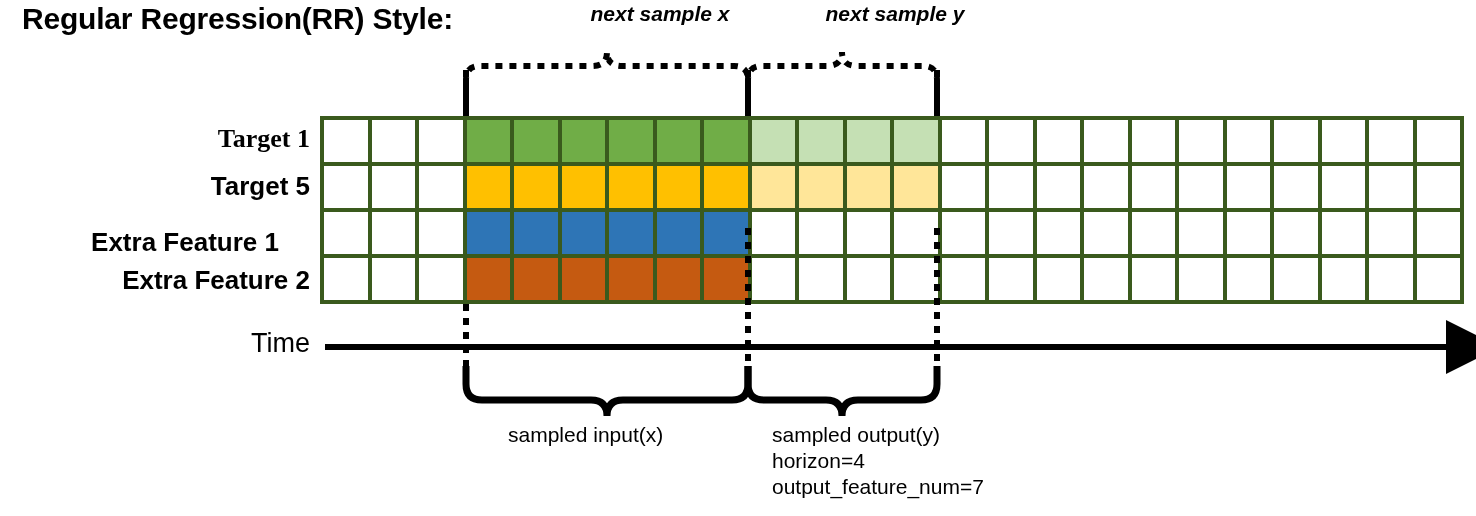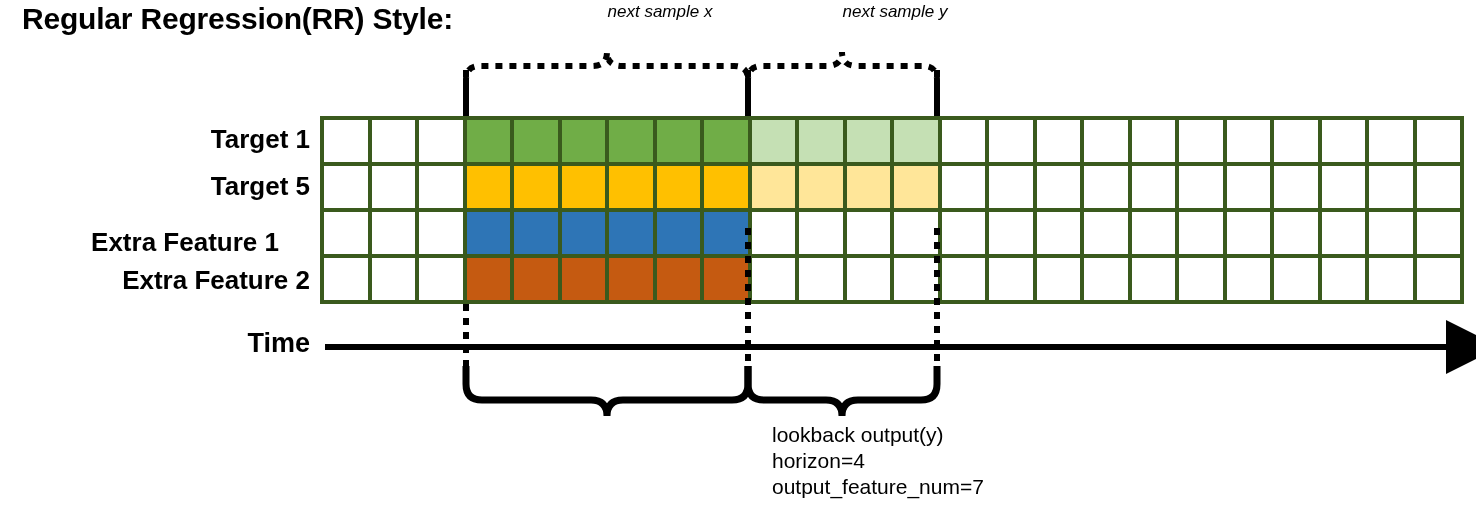--- a/index.html
+++ b/index.html
@@ -7,54 +7,54 @@
        font-family:"Liberation Sans","DejaVu Sans",sans-serif;color:#000;}
 
   .abs{position:absolute;}
 
   
   #title{left:10px;top:2px;font-size:30px;font-weight:700;letter-spacing:-0.2px;white-space:nowrap;margin-left:12px;}
 
   
   .row-label{right:0;width:250px;text-align:right;font-size:26px;font-weight:700;white-space:nowrap;}
   #row-labels{left:52px;top:116px;width:258px;height:188px;}
-  #time-label{left:52px;top:328px;width:258px;text-align:right;font-size:27px;font-weight:700;}
+  #time-label{left:52px;top:328px;width:258px;text-align:right;font-size:27px;font-weight:400;}
 
   
   #grid{left:320px;top:116px;width:1144px;height:188px;
         background:#3a5a1d;
         display:grid;grid-template-columns:repeat(24,1fr);grid-template-rows:repeat(4,1fr);
         gap:4px;padding:4px;box-sizing:border-box;}
   .cell{background:#ffffff;}
   .c-green{background:#70ad47;}
   .c-yellow{background:#ffc000;}
   .c-blue{background:#2e75b6;}
   .c-orange{background:#c55a11;}
   .c-green-l{background:#c5e0b4;}
   .c-yellow-l{background:#ffe699;}
 
   
   #overlay{left:0;top:0;width:1476px;height:516px;pointer-events:none;}
 
   
-  .anno-top{font-size:17px;font-style:italic;font-weight:400;white-space:nowrap;text-align:center;}
+  .anno-top{font-size:21px;font-style:italic;font-weight:700;white-space:nowrap;text-align:center;}
   #anno-x{left:560px;top:2px;width:200px;}
   #anno-y{left:800px;top:2px;width:190px;}
 
   .anno-block{font-size:21px;font-weight:400;line-height:26px;white-space:nowrap;}
   #block-input{left:508px;top:422px;}
   #block-output{left:772px;top:422px;}
 </style>
 </head>
 <body>
 
 <div class="abs" id="title">Regular Regression(RR) Style:</div>
 
 <div class="abs" id="row-labels">
-  <div class="abs row-label" style="top:8px;">Target 1</div>
+  <div class="abs row-label" style="top:8px;font-family:Liberation Serif, serif;">Target 1</div>
   <div class="abs row-label" style="top:55px;">Target 5</div>
   <div class="abs row-label" style="top:111px;text-align:center;">Extra Feature 1</div>
   <div class="abs row-label" style="top:149px;text-align:right;">Extra Feature 2</div>
 </div>
 
 <div class="abs" id="time-label">Time</div>
 
 <div class="abs" id="grid" style="grid-template-columns: repeat(24, 1fr); grid-template-rows: repeat(4, 1fr); background: rgb(58, 90, 29);">
     <div class="cell"></div>
     <div class="cell"></div>
@@ -177,18 +177,19 @@
 
   <path d="M466,366 L466,384 Q466,400 482,400 L591,400 Q607,400 607,416 Q607,400 623,400 L732,400 Q748,400 748,384 L748,366" fill="none" stroke="#000" stroke-width="7" stroke-linecap="butt"></path>
 
   <path d="M748,366 L748,384 Q748,400 764,400 L826,400 Q842,400 842,416 Q842,400 858,400 L921,400 Q937,400 937,384 L937,366" fill="none" stroke="#000" stroke-width="7" stroke-linecap="butt"></path>
 </svg>
 
 <div class="abs anno-top" id="anno-x">next sample x</div>
 <div class="abs anno-top" id="anno-y">next sample y</div>
 
 <div class="abs anno-block" id="block-input">
+  <div>sampled input(x)</div>
 </div>
 <div class="abs anno-block" id="block-output">
-  <div>lookback output(y)</div>
+  <div>sampled output(y)</div>
   <div>horizon=4</div>
   <div>output_feature_num=7</div>
 </div>
 
 </body></html>

